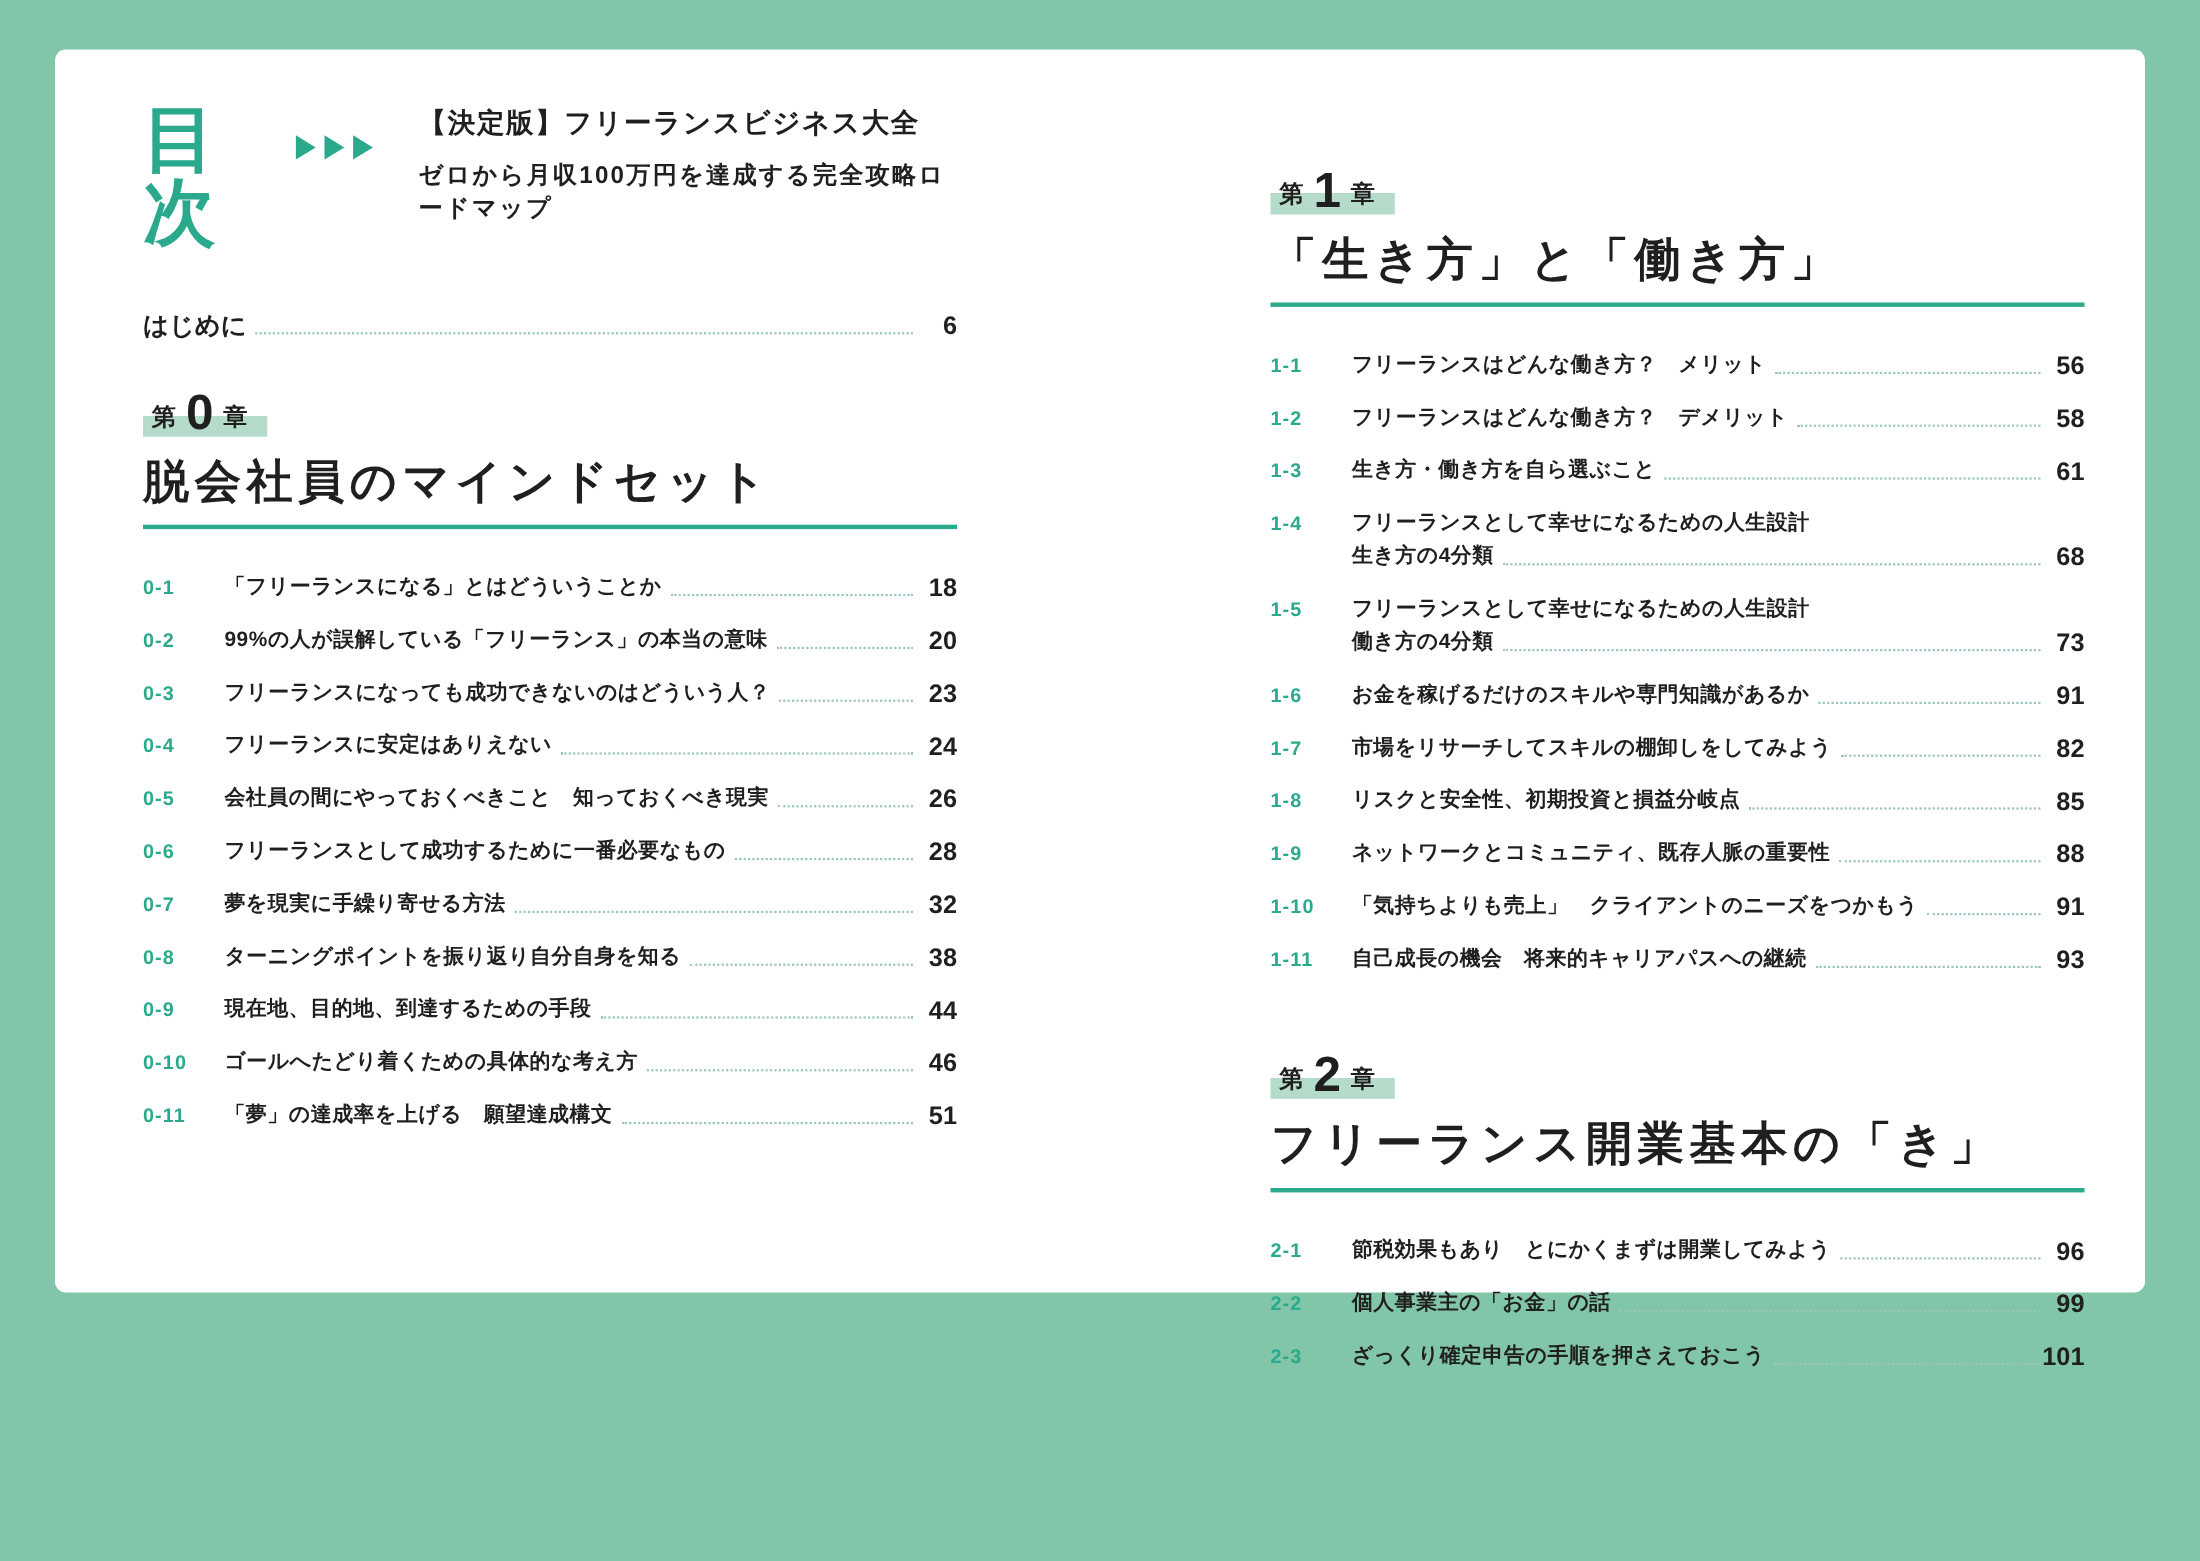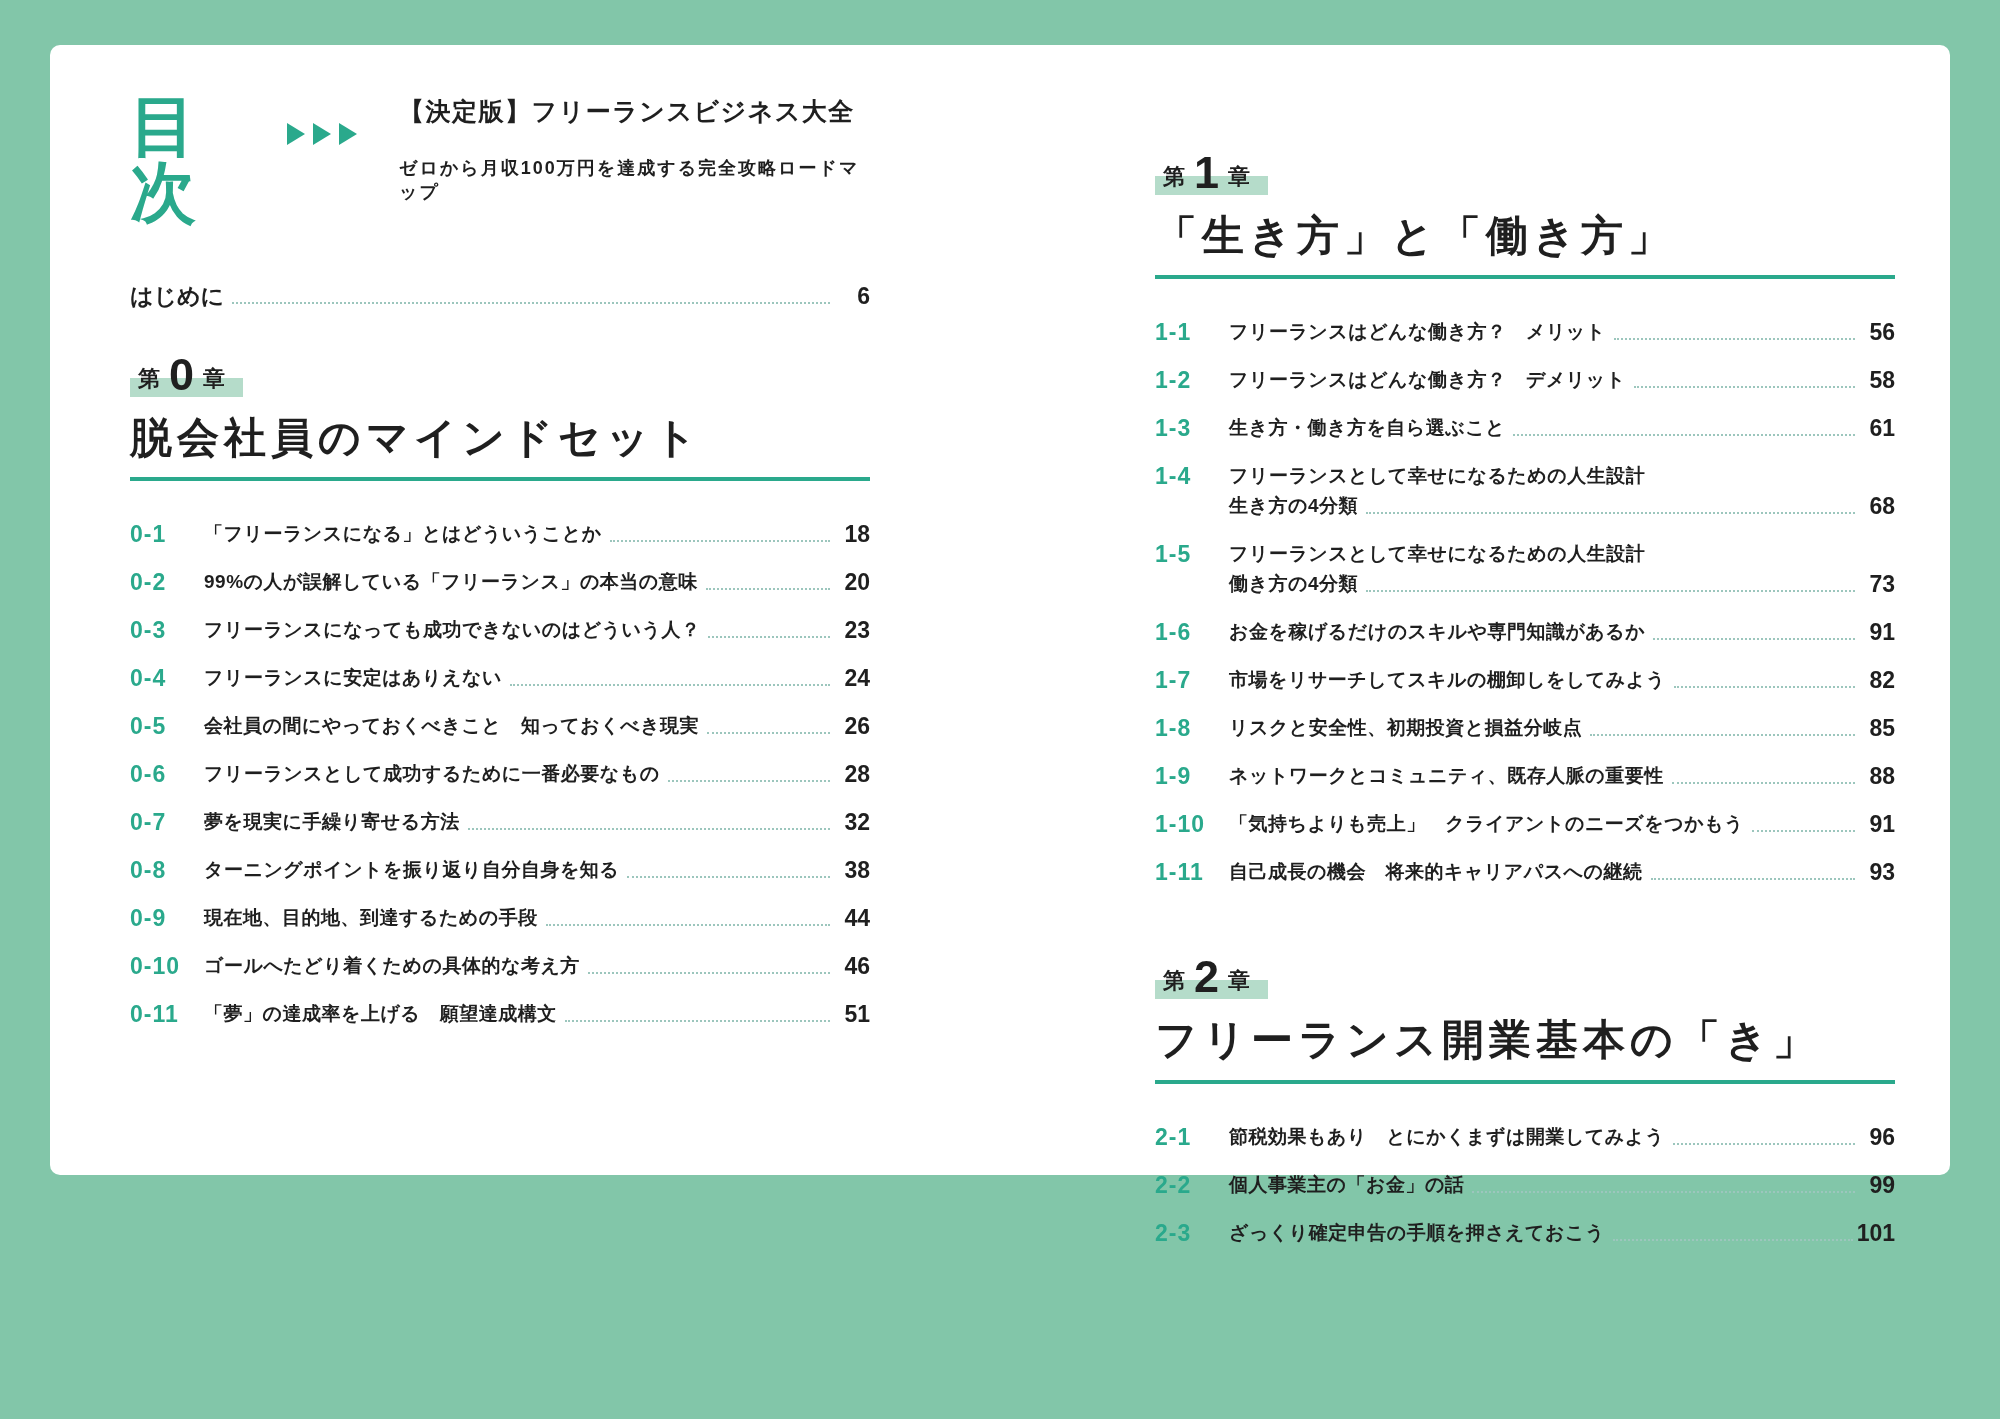--- a/index.html
+++ b/index.html
@@ -32,21 +32,21 @@
   }
   .arrows{display:flex;gap:8px;margin-top:30px;margin-left:18px;}
   .arrow{
     width:0;height:0;
     border-left:18px solid var(--teal);
     border-top:11px solid transparent;
     border-bottom:11px solid transparent;
   }
   .title-block{margin-left:42px;margin-top:2px;}
   .book-title{font-size:25px;font-weight:700;letter-spacing:1.5px;}
-  .book-subtitle{font-size:18px;font-weight:700;margin-top:28px;letter-spacing:2px;}
+  .book-subtitle{font-size:22px;font-weight:700;margin-top:16px;letter-spacing:2px;}
 
   
   .intro-row{display:flex;align-items:flex-end;margin-top:56px;}
   .intro-label{font-size:23px;font-weight:600;line-height:30px;}
 
   
   .chapter-label{
     display:inline-flex;align-items:flex-end;gap:9px;
     padding:0 18px 3px 8px;
     background:linear-gradient(to bottom,transparent 52%,var(--hl) 52%);
@@ -59,21 +59,21 @@
   .rule{height:4px;background:var(--teal);margin-top:14px;}
   .toc-list{margin-top:38px;}
 
   #chapter-0{margin-top:46px;}
   #chapter-1{margin-top:110px;}
   #chapter-2{margin-top:72px;}
 
   
   .toc-row{display:flex;margin-bottom:18px;}
   .toc-num{
-    flex:0 0 74px;width:74px;font-size:23px;font-weight:700;color:var(--teal);
+    flex:0 0 74px;width:74px;font-size:18px;font-weight:700;color:var(--teal);
     line-height:30px;letter-spacing:1px;
   }
   .toc-body{flex:1;min-width:0;}
   .toc-line{display:flex;align-items:flex-end;line-height:30px;}
   .toc-title{font-size:19px;font-weight:700;letter-spacing:0.5px;white-space:nowrap;}
   .leader{flex:1 1 auto;border-bottom:2px dotted var(--dots);margin:0 4px 7px 8px;min-width:16px;}
   .toc-page{font-size:23px;font-weight:700;min-width:36px;text-align:right;line-height:30px;}
 </style>
 </head>
 <body>

